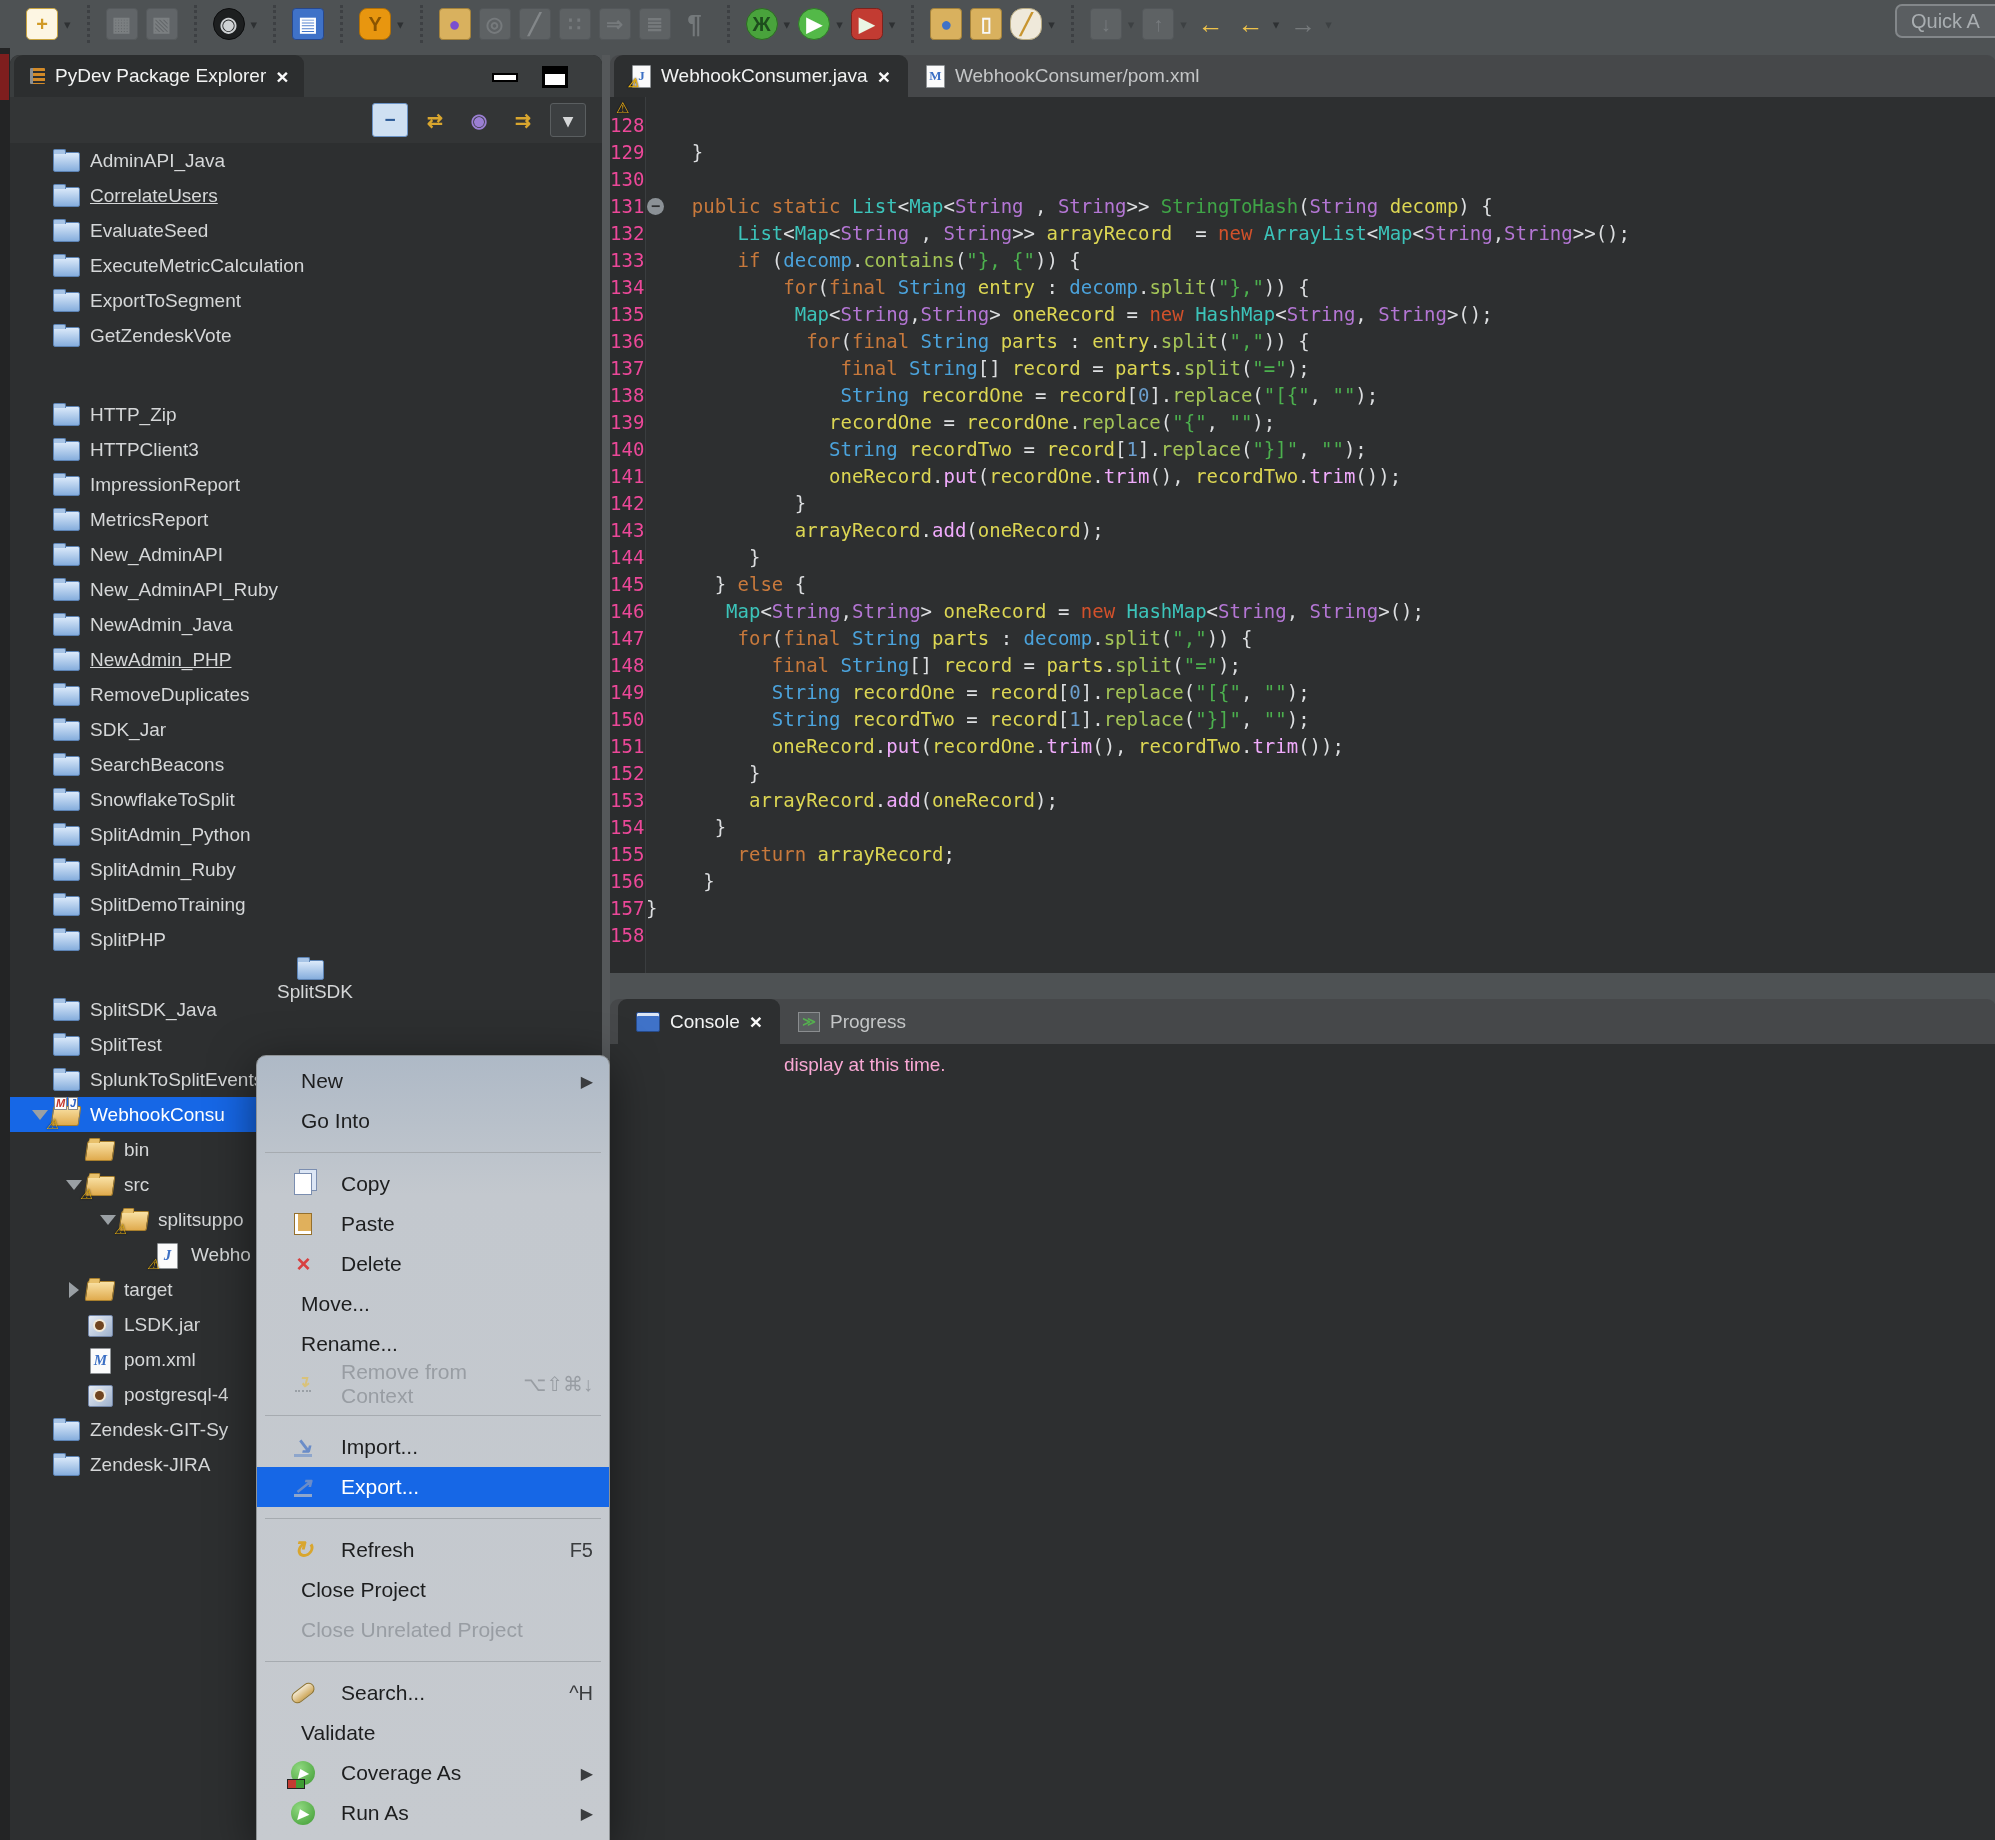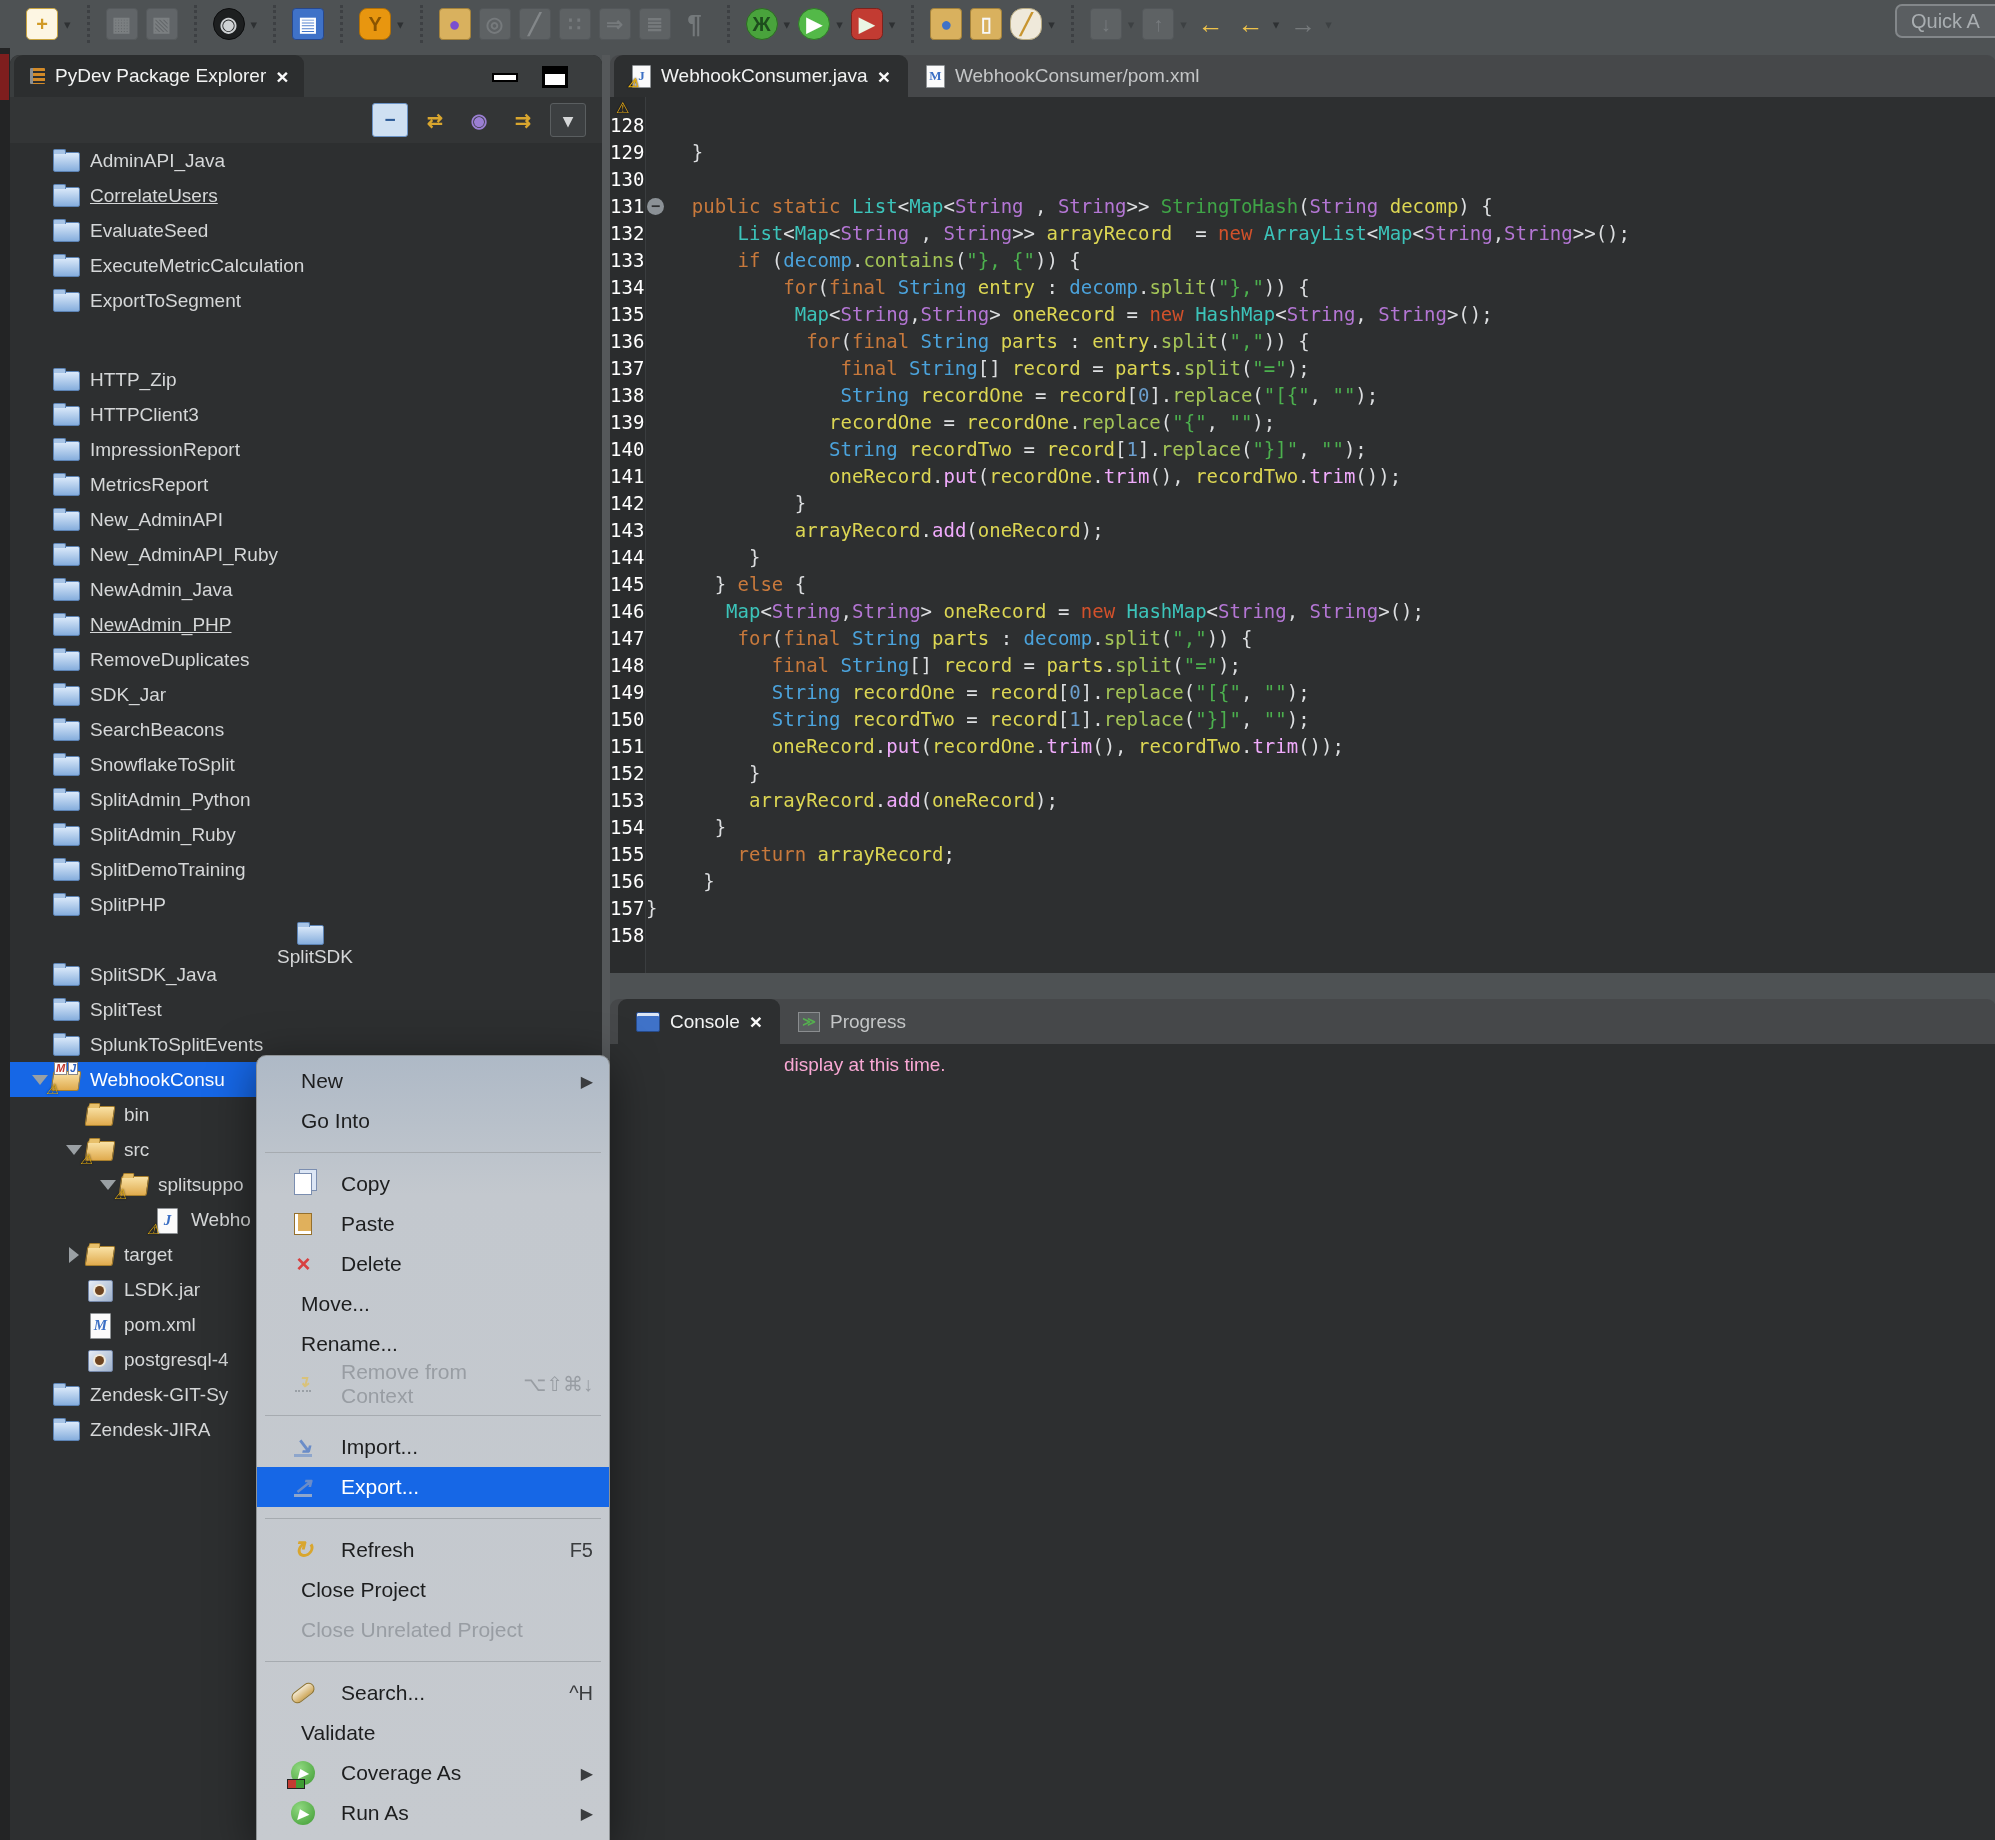--- a/index.html
+++ b/index.html
@@ -78,21 +78,21 @@
   .mini-doc{width:17px;height:21px;background:#fbfbfb;border:1px solid #8f9396;position:relative;border-radius:1px;
      display:flex;align-items:center;justify-content:center;font-weight:bold;font-size:13px;color:#3b6fc4;
      font-family:"Liberation Serif",serif;flex:none}
   .mini-doc .warnb{font-size:12px;left:-5px;bottom:-4px}
   .ed-body{position:absolute;left:0;top:42px;right:0;bottom:0;background:#2d2f30;overflow:hidden}
   .gutterbg{position:absolute;left:0;top:0;width:35px;height:100%;background:#2a2c2d;border-right:1px solid #3a3d3f}
   .ed-warn{position:absolute;left:6px;top:2px;font-size:15px;color:#e2a718;text-shadow:0 0 2px #000}
   .codewrap{position:absolute;left:0;top:15px;right:0;font-family:"DejaVu Sans Mono",monospace;
      font-size:19px;line-height:27px}
   .cl{position:relative;height:27px;white-space:pre}
-  .ln{position:absolute;left:0;top:0;width:33px;text-align:right;color:#ffffff}
+  .ln{position:absolute;left:0;top:0;width:33px;text-align:right;color:#ec4899}
   .fold{position:absolute;left:37px;top:5px;width:17px;height:17px;border-radius:50%;background:#8b9196;
      color:#2d2f30;font-size:15px;line-height:16px;text-align:center;font-weight:bold}
   .code{position:absolute;left:35px;top:0;padding-left:1px}
   .c-k{color:#c8793c}.c-k2{color:#d2512b}.c-t{color:#3cc4ba}.c-g{color:#b476d4}.c-b{color:#4ba3dc}
   .c-m{color:#a3c457}.c-mm{color:#f0abfc}.c-v{color:#dcd653}.c-s{color:#4cb04e}.c-f{color:#3fa447}
   .c-d{color:#6b9fce}.c-w{color:#dcdee0}
   
   .console{position:absolute;left:610px;top:999px;width:1386px;height:842px}
   .ctabs{height:45px;background:#46484a;display:flex;align-items:flex-end;border-radius:9px 9px 0 0;padding-left:8px}
   .ctab{height:45px;display:inline-flex;align-items:center;gap:10px;padding:0 18px;font-size:19px;color:#c4c6c7}
@@ -254,20 +254,27 @@
           <i class="fol-c"></i>
         </span>
         <span>ExecuteMetricCalculation</span>
       </div>
       <div class="trow" style="padding-left: 18px;">
         <span class="arr"></span>
         <span class="tico">
           <i class="fol-c"></i>
         </span>
         <span>ExportToSegment</span>
+      </div>
+      <div class="trow" style="padding-left: 18px;">
+        <span class="arr"></span>
+        <span class="tico">
+          <i class="fol-c"></i>
+        </span>
+        <span>GetZendeskVote</span>
       </div>
       <div class="trow" style="padding-left: 18px; margin-top: 44px;">
         <span class="arr"></span>
         <span class="tico">
           <i class="fol-c"></i>
         </span>
         <span>HTTP_Zip</span>
       </div>
       <div class="trow" style="padding-left: 18px;">
         <span class="arr"></span>

